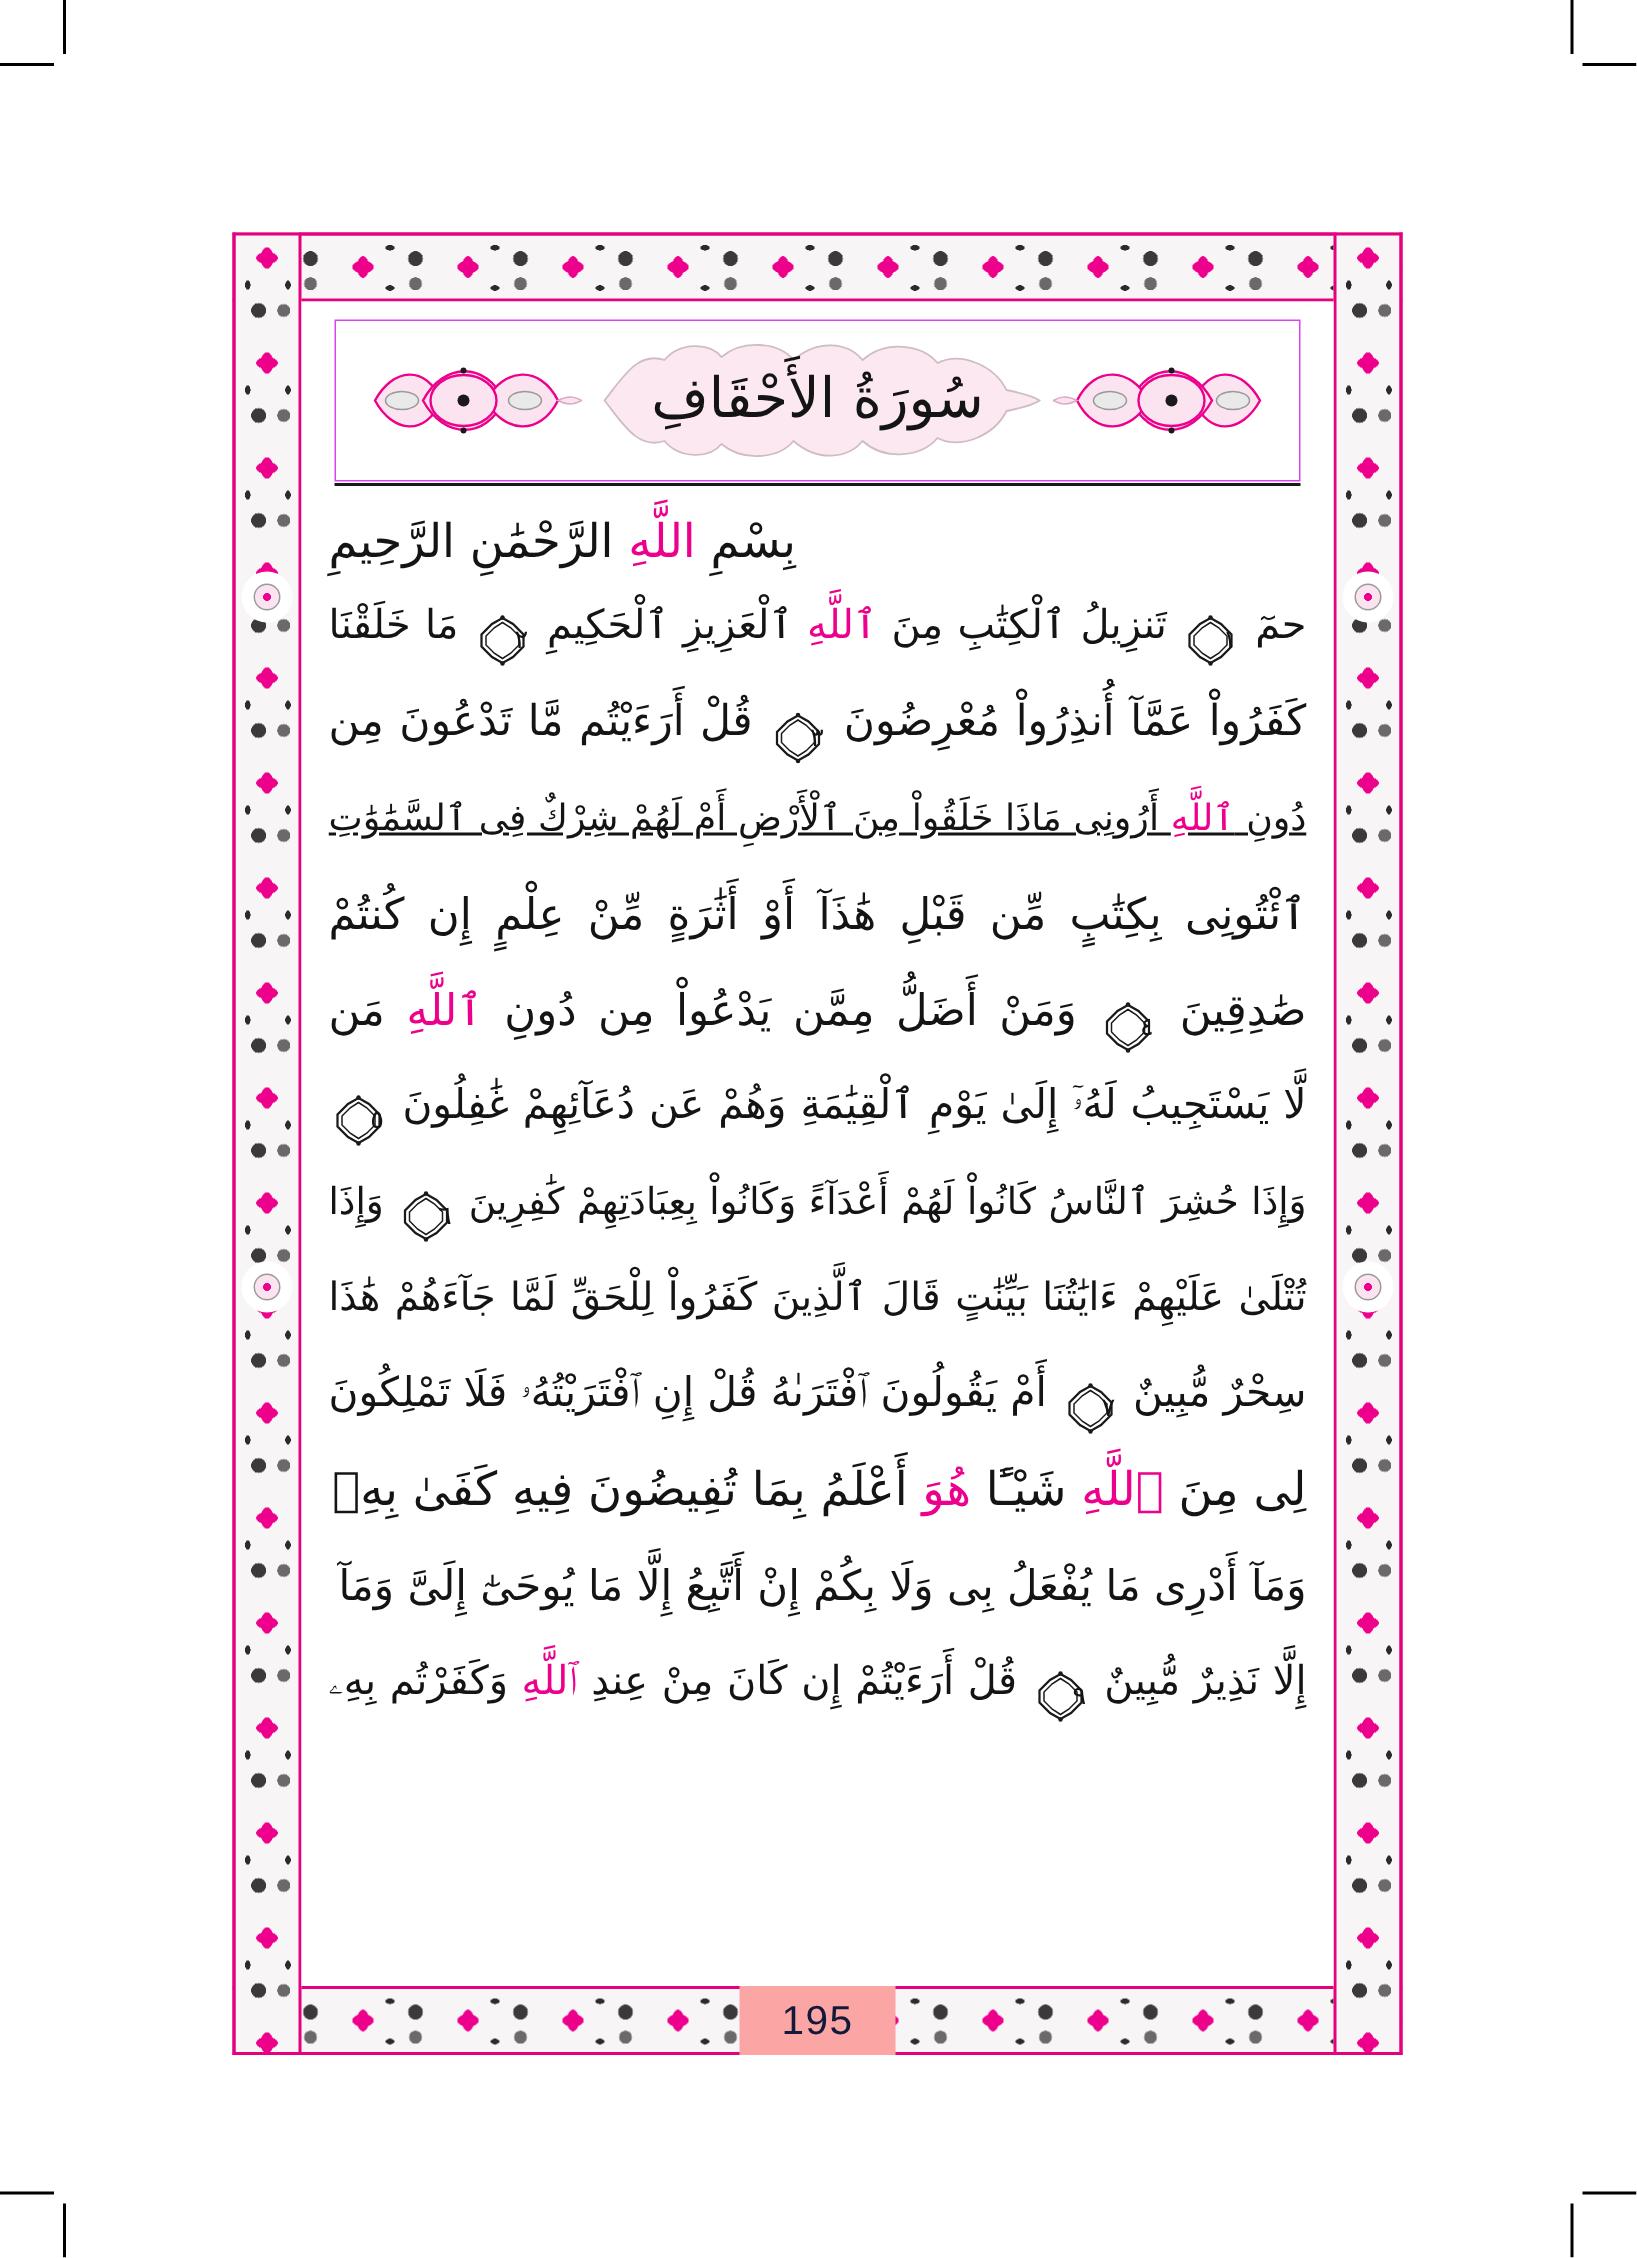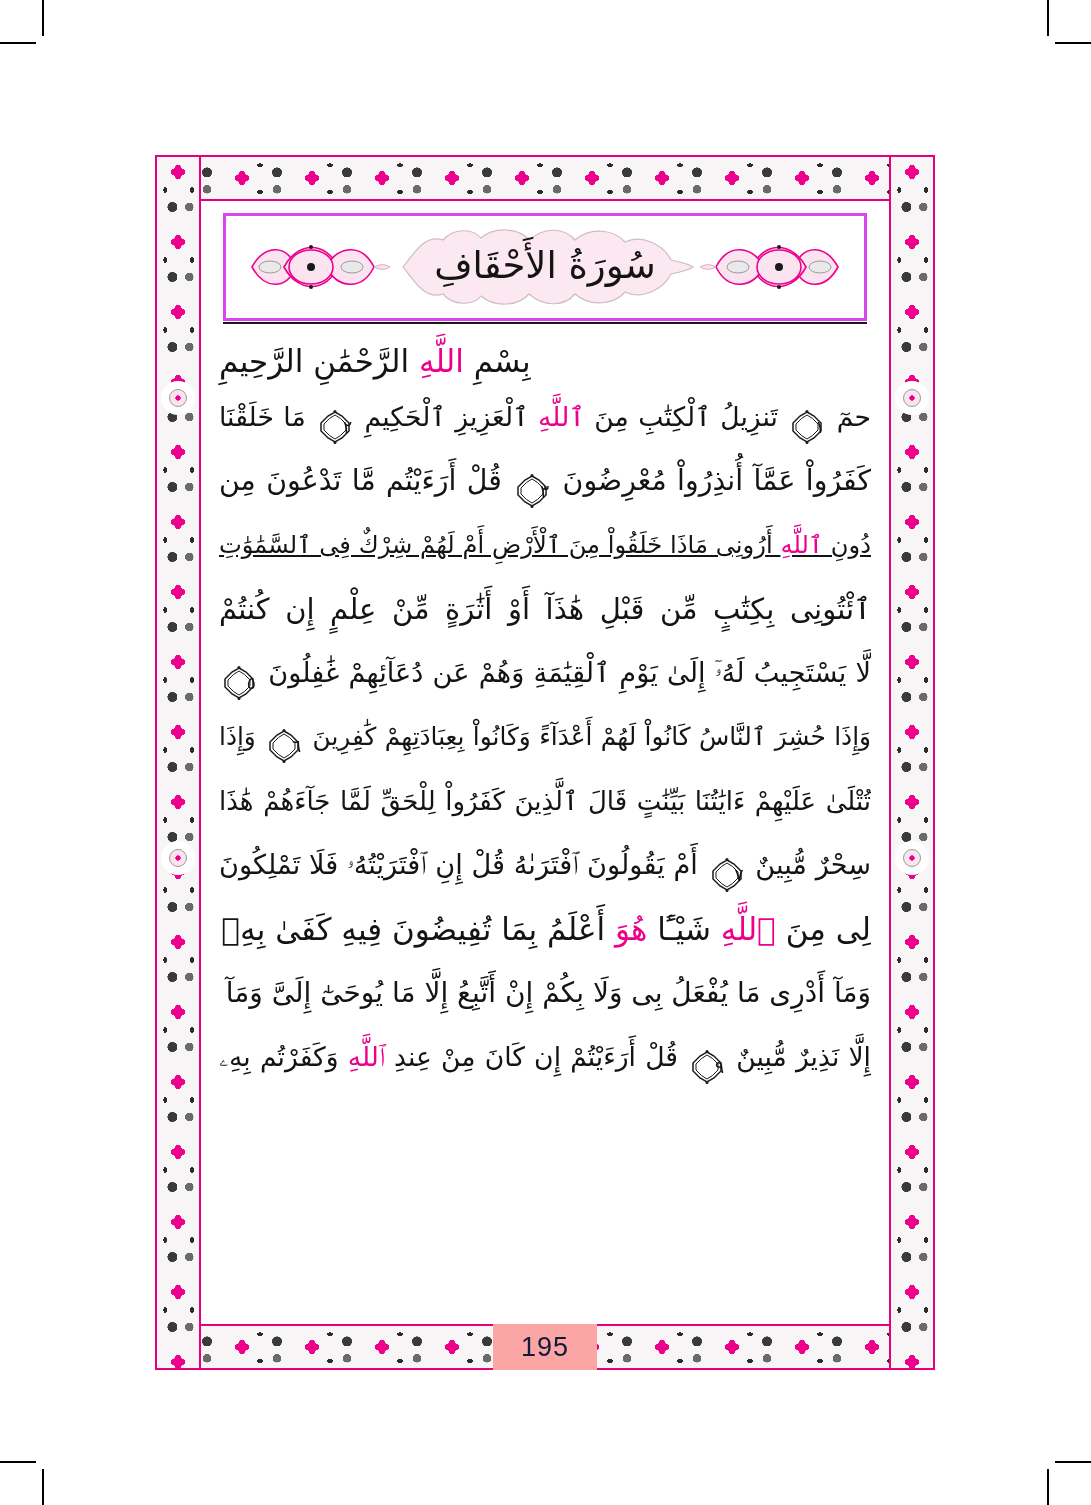--- a/index.html
+++ b/index.html
@@ -131,21 +131,21 @@
     left: 46px; top: 46px; right: 46px; bottom: 46px;
     background: #ffffff;
     overflow: hidden;
   }
 
   
   .surah-header {
     position: absolute;
     left: 22px; top: 12px; right: 22px;
     height: 108px;
-    border: 3px solid #d946ef;
+    border: 1px solid #d946ef;
     box-sizing: border-box;
     background: #ffffff;
   }
   .header-inner {
     position: absolute; inset: 0;
     display: flex; align-items: center; justify-content: center;
   }
 
   .hdr-side-orn {
     position: absolute;
@@ -376,20 +376,26 @@
                 <circle cx="17" cy="32.4" r="1.5" fill="#1a1a1a"></circle>
               </svg><span class="num">٢</span></span><span> مَا خَلَقْنَا</span></div>
           <div class="ayah-line" id="line-3" style="font-size: 28.4px;"><span>كَفَرُواْ عَمَّآ أُنذِرُواْ مُعْرِضُونَ </span><span class="ayah-num"><svg class="frame-svg" viewBox="0 0 34 34" aria-hidden="true">
                 <path d="M17 2 L24 6 L31 13 L31 21 L24 28 L17 32 L10 28 L3 21 L3 13 L10 6 Z" fill="none" stroke="#1a1a1a" stroke-width="1.5"></path>
                 <path d="M17 5 L22.5 8.5 L28 14 L28 20 L22.5 25.5 L17 29 L11.5 25.5 L6 20 L6 14 L11.5 8.5 Z" fill="none" stroke="#1a1a1a" stroke-width="1"></path>
                 <circle cx="17" cy="1.6" r="1.5" fill="#1a1a1a"></circle>
                 <circle cx="17" cy="32.4" r="1.5" fill="#1a1a1a"></circle>
               </svg><span class="num">٣</span></span><span> قُلْ أَرَءَيْتُم مَّا تَدْعُونَ مِن</span></div>
           <div class="ayah-line" id="line-4" style="font-size: 24.2px; text-decoration: underline;"><span>دُونِ </span><span class="lafz">ٱللَّهِ</span><span> أَرُونِى مَاذَا خَلَقُواْ مِنَ ٱلْأَرْضِ أَمْ لَهُمْ شِرْكٌ فِى ٱلسَّمَٰوَٰتِ</span></div>
           <div class="ayah-line" id="line-5" style="font-size: 29px;"><span>ٱئْتُونِى بِكِتَٰبٍ مِّن قَبْلِ هَٰذَآ أَوْ أَثَٰرَةٍ مِّنْ عِلْمٍ إِن كُنتُمْ</span></div>
+          <div class="ayah-line" id="line-6" style="font-size: 29px;"><span>صَٰدِقِينَ </span><span class="ayah-num"><svg class="frame-svg" viewBox="0 0 34 34" aria-hidden="true">
+                <path d="M17 2 L24 6 L31 13 L31 21 L24 28 L17 32 L10 28 L3 21 L3 13 L10 6 Z" fill="none" stroke="#1a1a1a" stroke-width="1.5"></path>
+                <path d="M17 5 L22.5 8.5 L28 14 L28 20 L22.5 25.5 L17 29 L11.5 25.5 L6 20 L6 14 L11.5 8.5 Z" fill="none" stroke="#1a1a1a" stroke-width="1"></path>
+                <circle cx="17" cy="1.6" r="1.5" fill="#1a1a1a"></circle>
+                <circle cx="17" cy="32.4" r="1.5" fill="#1a1a1a"></circle>
+              </svg><span class="num">٤</span></span><span> وَمَنْ أَضَلُّ مِمَّن يَدْعُواْ مِن دُونِ </span><span class="lafz">ٱللَّهِ</span><span> مَن</span></div>
           <div class="ayah-line" id="line-7" style="font-size: 27.2px;"><span>لَّا يَسْتَجِيبُ لَهُۥٓ إِلَىٰ يَوْمِ ٱلْقِيَٰمَةِ وَهُمْ عَن دُعَآئِهِمْ غَٰفِلُونَ </span><span class="ayah-num"><svg class="frame-svg" viewBox="0 0 34 34" aria-hidden="true">
                 <path d="M17 2 L24 6 L31 13 L31 21 L24 28 L17 32 L10 28 L3 21 L3 13 L10 6 Z" fill="none" stroke="#1a1a1a" stroke-width="1.5"></path>
                 <path d="M17 5 L22.5 8.5 L28 14 L28 20 L22.5 25.5 L17 29 L11.5 25.5 L6 20 L6 14 L11.5 8.5 Z" fill="none" stroke="#1a1a1a" stroke-width="1"></path>
                 <circle cx="17" cy="1.6" r="1.5" fill="#1a1a1a"></circle>
                 <circle cx="17" cy="32.4" r="1.5" fill="#1a1a1a"></circle>
               </svg><span class="num">٥</span></span></div>
           <div class="ayah-line" id="line-8" style="font-size: 24.8px;"><span>وَإِذَا حُشِرَ ٱلنَّاسُ كَانُواْ لَهُمْ أَعْدَآءً وَكَانُواْ بِعِبَادَتِهِمْ كَٰفِرِينَ </span><span class="ayah-num"><svg class="frame-svg" viewBox="0 0 34 34" aria-hidden="true">
                 <path d="M17 2 L24 6 L31 13 L31 21 L24 28 L17 32 L10 28 L3 21 L3 13 L10 6 Z" fill="none" stroke="#1a1a1a" stroke-width="1.5"></path>
                 <path d="M17 5 L22.5 8.5 L28 14 L28 20 L22.5 25.5 L17 29 L11.5 25.5 L6 20 L6 14 L11.5 8.5 Z" fill="none" stroke="#1a1a1a" stroke-width="1"></path>
                 <circle cx="17" cy="1.6" r="1.5" fill="#1a1a1a"></circle>

